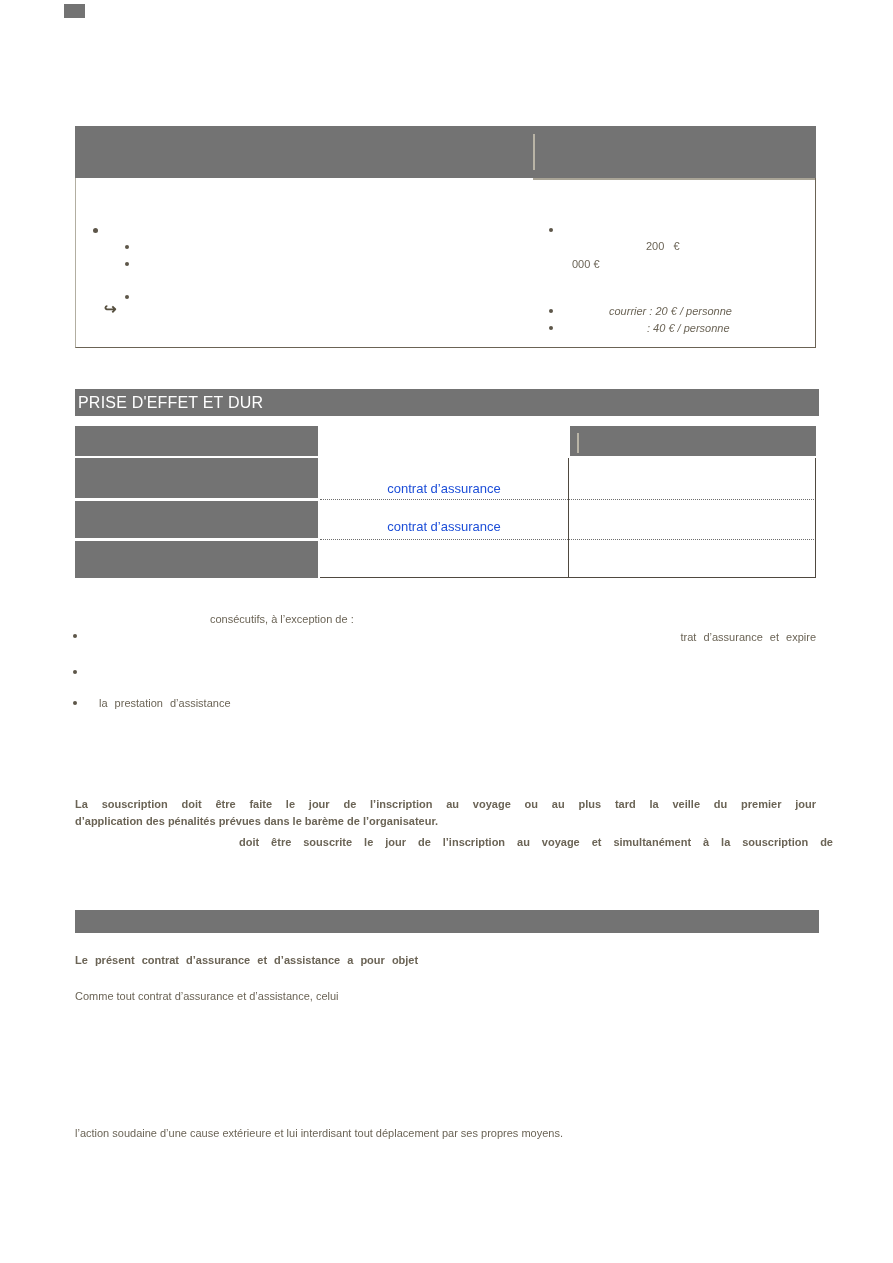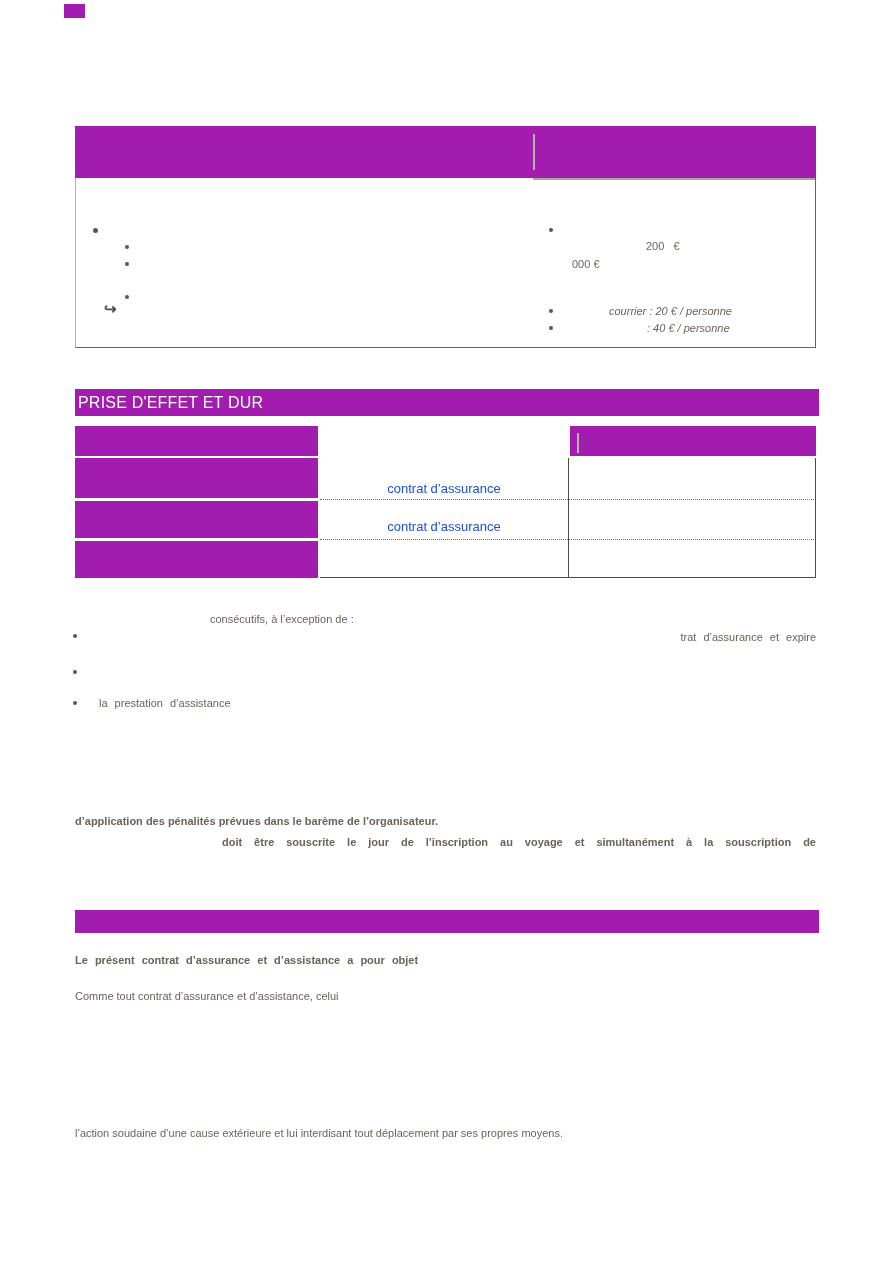--- a/index.html
+++ b/index.html
@@ -1,21 +1,21 @@
 <!DOCTYPE html>
 <html><head>
 <meta charset="utf-8">
 <style>
   html,body{margin:0;padding:0;background:#fff;}
   .page{
     position:relative;width:893px;height:1263px;background:#ffffff;
     font-family:"Liberation Sans", sans-serif;color:#6b6456;overflow:hidden;
   }
   .abs{position:absolute;}
-  .band{background:#a21caf;}
+  .band{background:#737373;}
   .txt{font-size:11px;line-height:16px;white-space:nowrap;}
   .bold{font-weight:bold;}
   .italic{font-style:italic;}
   .dot{width:4px;height:4px;border-radius:50%;background:#5d5649;}
   .dotted-line{border-top:1px dotted #6e6e6e;height:0;}
   .vline-dark{background:#4f4940;}
   .vline-light{background:#b9b4a6;}
   .justify-line{white-space:normal;text-align:justify;text-align-last:justify;overflow:hidden;height:16px;}
   .sec-title{color:#ffffff;font-size:16px;line-height:27px;padding-left:3px;letter-spacing:.2px;}
   .t2-head-txt{color:#ffffff;font-size:13px;font-weight:bold;line-height:30px;text-align:center;letter-spacing:.3px;}
@@ -68,22 +68,23 @@
   <div class="abs vline-dark" style="left:815px;top:458px;width:1px;height:120px;"></div>
   <div class="abs vline-dark" style="left:320px;top:577px;width:496px;height:1px;"></div>
 
   <div class="abs txt" style="left:210px;top:611px;text-align:center;">consécutifs, à l’exception de :</div>
   <div class="abs dot" style="left:73px;top:634px;"></div>
   <div class="abs txt" style="left:560px;top:629px;width:256px;text-align:right;word-spacing:4px;">trat d’assurance et expire</div>
   <div class="abs dot" style="left:73px;top:670px;"></div>
   <div class="abs dot" style="left:73px;top:701px;"></div>
   <div class="abs txt" style="left:99px;top:695px;word-spacing:4px;">la prestation d’assistance</div>
 
+  <div class="abs txt bold justify-line" style="left:75px;top:796px;width:741px;">La souscription doit être faite le jour de l’inscription au voyage ou au plus tard la veille du premier jour</div>
   <div class="abs txt bold" style="left:75px;top:813px;">d’application des pénalités prévues dans le barème de l’organisateur.</div>
-  <div class="abs txt bold justify-line" style="left:222px;top:834px;width:594px;">doit être souscrite le jour de l’inscription au voyage et simultanément à la souscription de</div>
+  <div class="abs txt bold justify-line" style="left:239px;top:834px;width:594px;">doit être souscrite le jour de l’inscription au voyage et simultanément à la souscription de</div>
 
   <div class="abs band sec-title" style="left:75px;top:910px;width:741px;height:23px;line-height:23px;"></div>
 
   <div class="abs txt bold" style="left:75px;top:952px;word-spacing:4px;">Le présent contrat d’assurance et d’assistance a pour objet</div>
   <div class="abs txt" style="left:75px;top:988px;">Comme tout contrat d’assurance et d’assistance, celui</div>
 
   <div class="abs txt" style="left:75px;top:1125px;">l’action soudaine d’une cause extérieure et lui interdisant tout déplacement par ses propres moyens.</div>
 
 </div>
 

